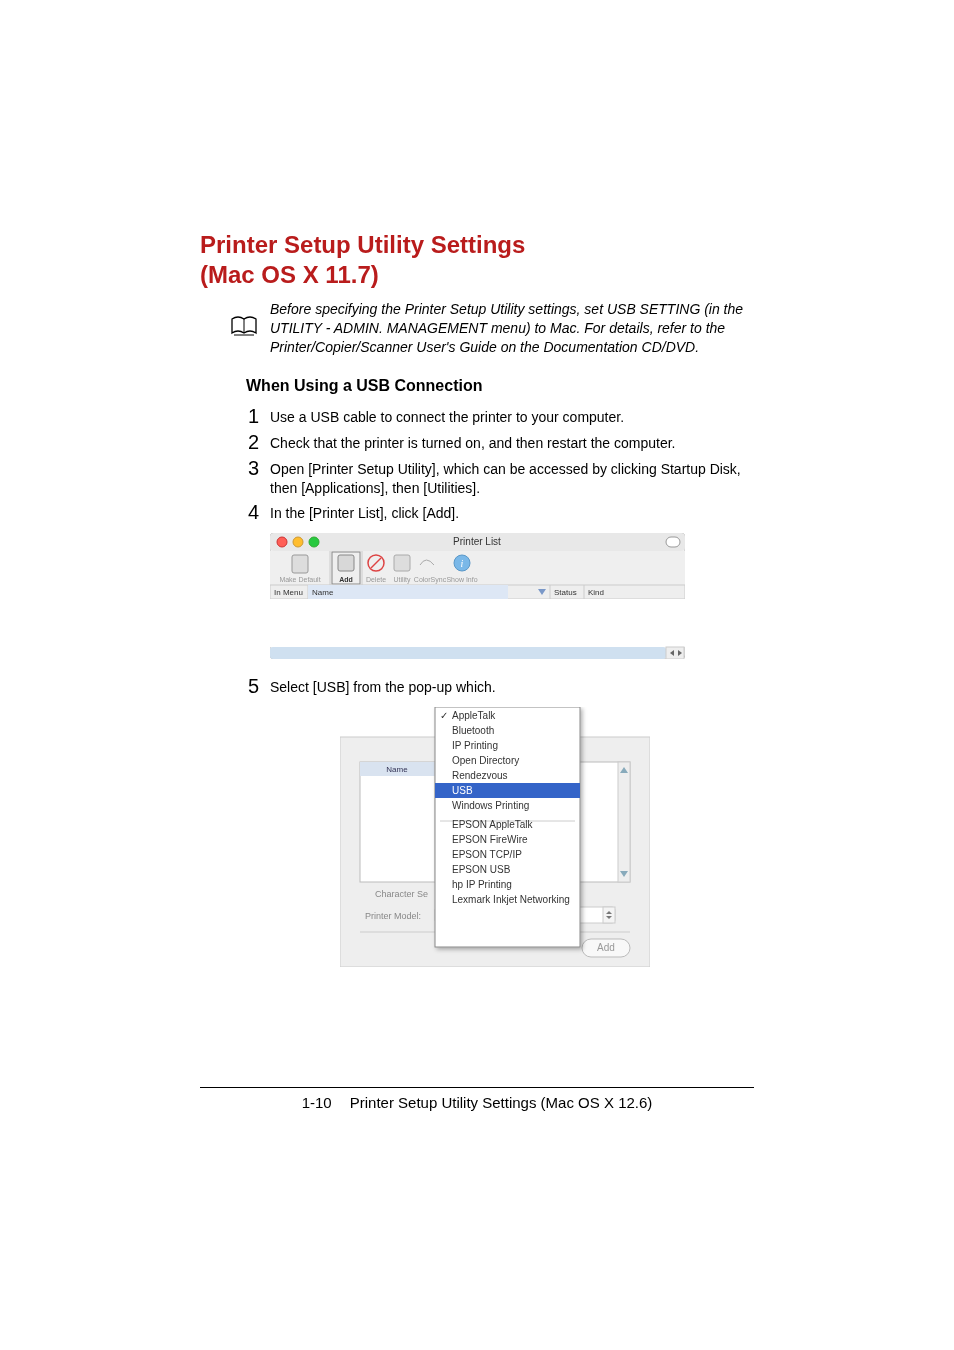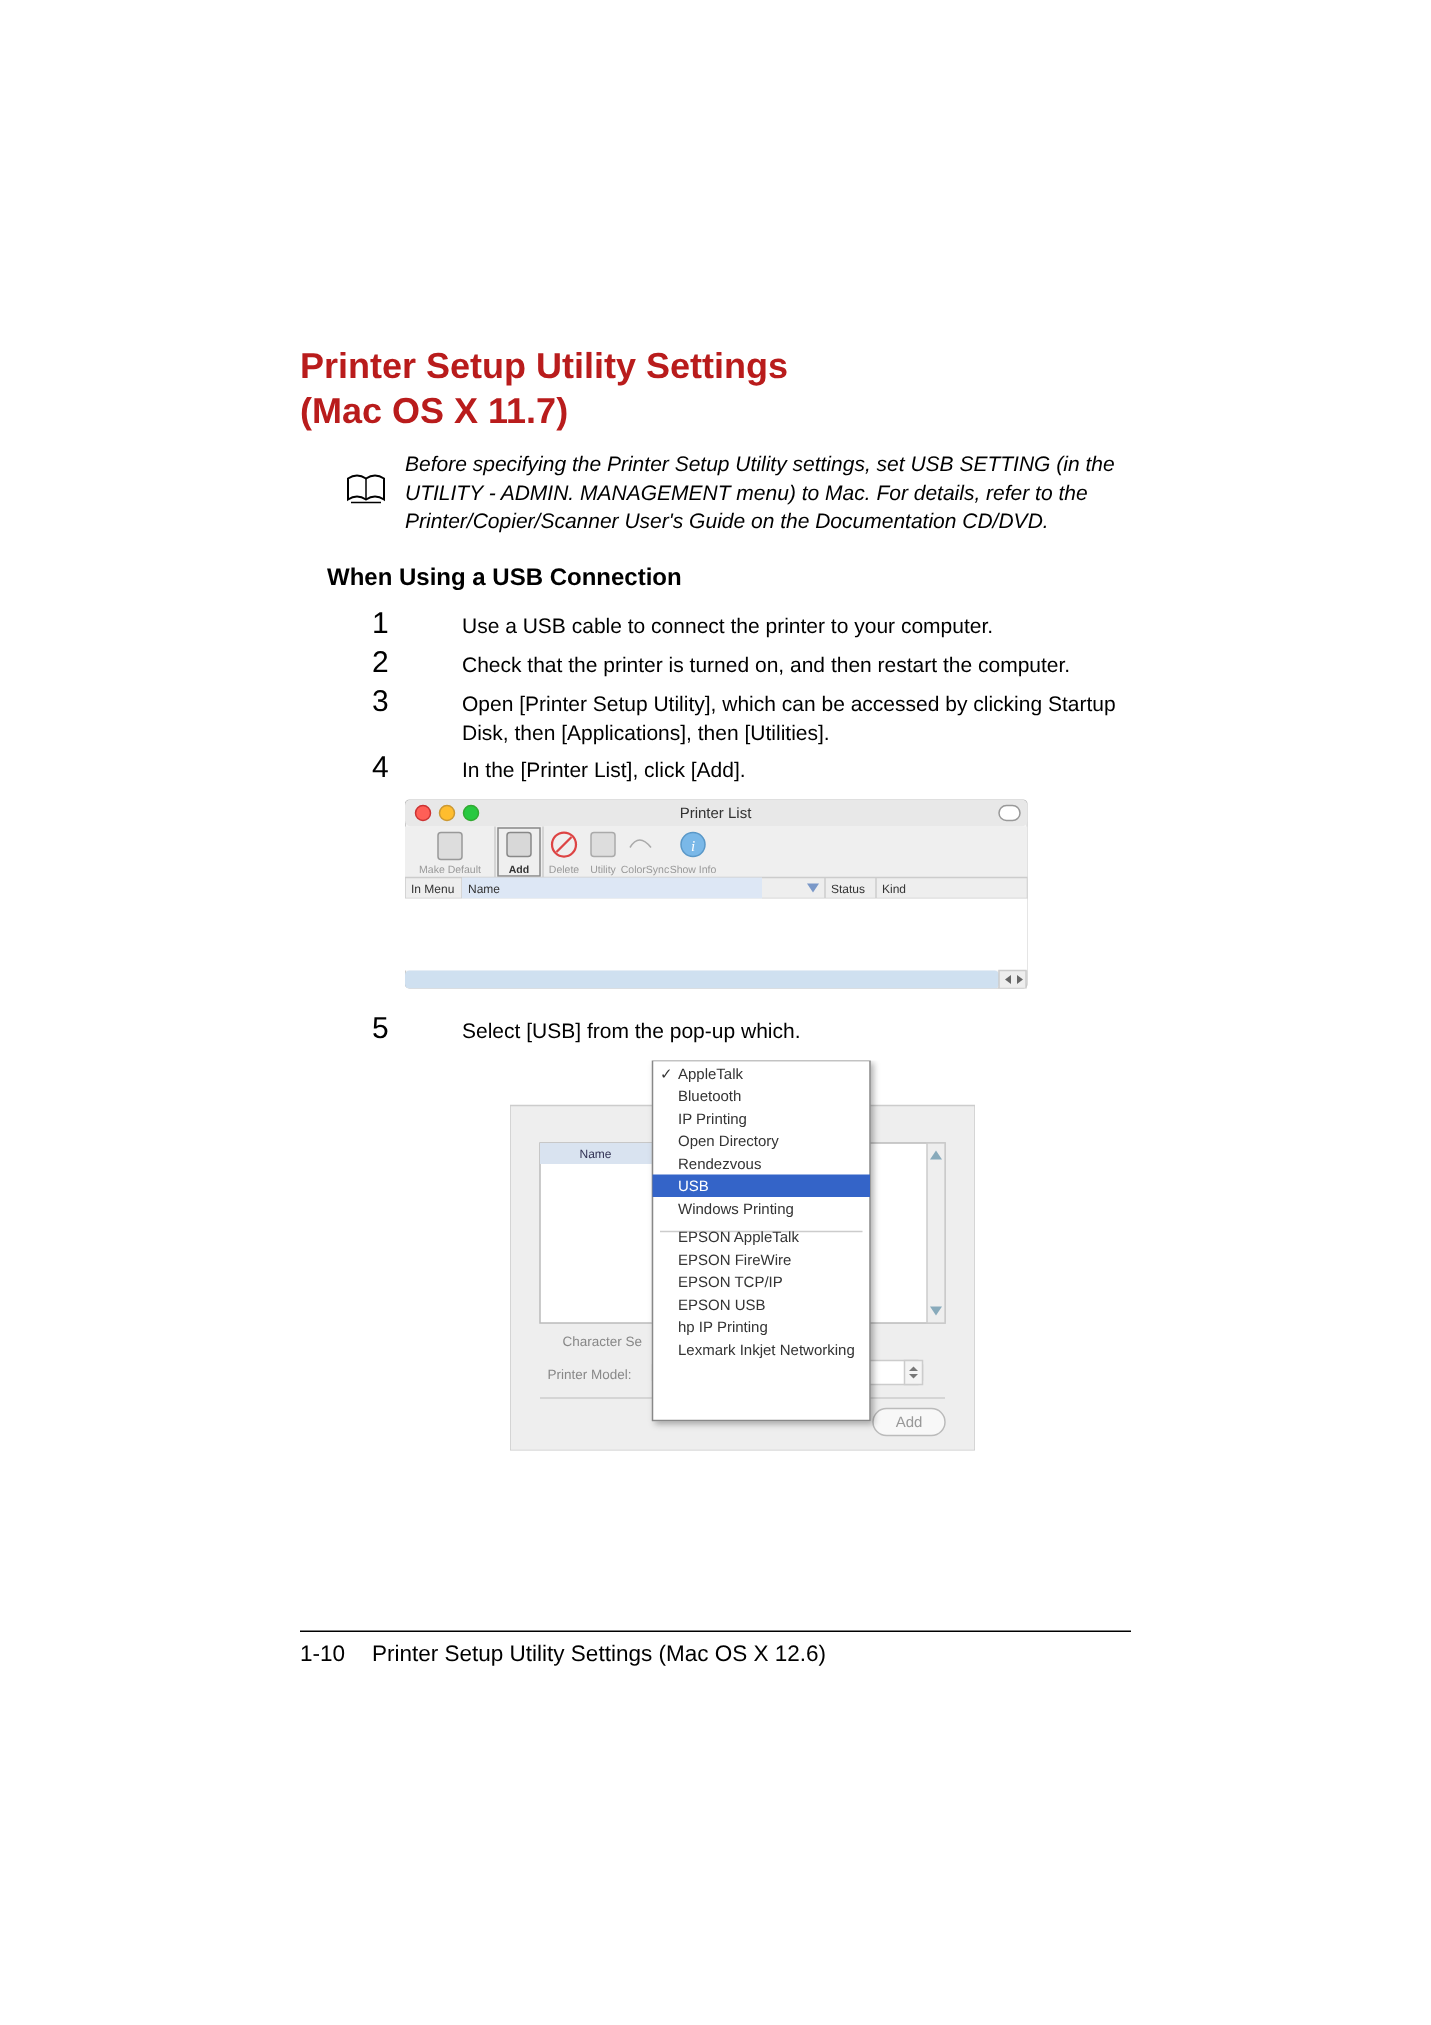--- a/index.html
+++ b/index.html
@@ -32,21 +32,21 @@
     flex-shrink: 0;
   }
   .note-text {
     font-style: italic;
     font-size: 14px;
     line-height: 1.35;
   }
   .sub-heading {
     font-weight: bold;
     font-size: 16px;
-    margin: 18px 0 10px 18px;
+    margin: 18px 0 10px 46px;
   }
   .steps {
     margin-left: 48px;
   }
   .step {
     display: flex;
     align-items: flex-start;
     margin-bottom: 4px;
   }
   .step-num {
@@ -54,33 +54,32 @@
     font-weight: normal;
     width: 22px;
     flex-shrink: 0;
     line-height: 1.1;
     font-family: Arial, sans-serif;
   }
   .step-text {
     font-size: 14px;
     line-height: 1.35;
     padding-top: 3px;
-    margin-left: 38px;
   }
   .screenshot {
     margin: 10px 0 16px 70px;
   }
   .screenshot svg { display:block; }
   .footer-line {
     border-top: 1px solid #000;
     margin: 120px 0 6px 0;
   }
   .footer {
     display: flex;
-    justify-content: flex-start;
+    justify-content: center;
     font-size: 15px;
     gap: 18px;
   }
 </style>
 </head>
 <body>
 
 <div class="page">
 
   <h1 class="main-heading">

